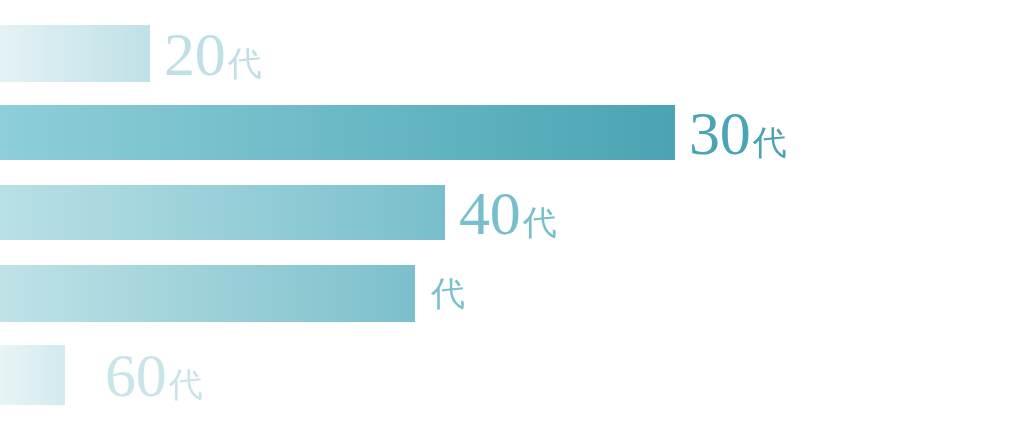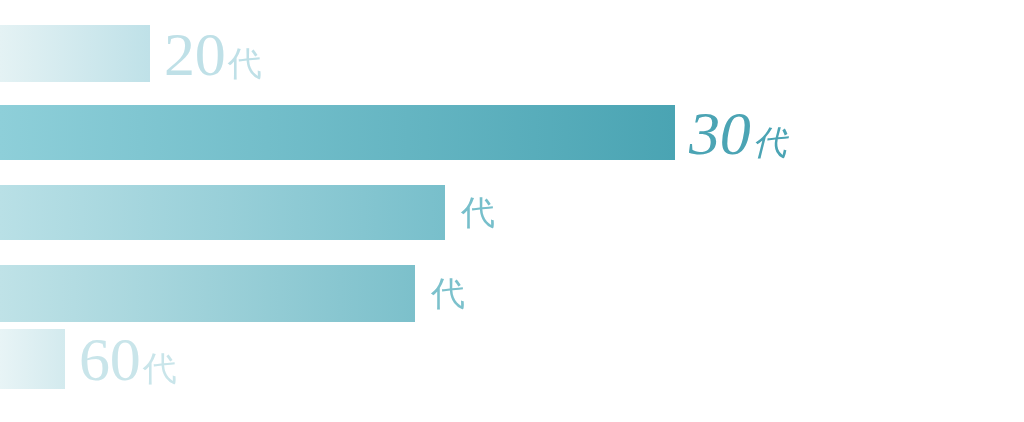--- a/index.html
+++ b/index.html
@@ -45,24 +45,24 @@
     line-height: 1;
   }
   .bar-label .unit {
     font-size: 34px;
     line-height: 1;
     margin-left: 2px;
   }
 
   
   #row-0 { top: 25px;  height: 57px; }
-  #row-1 { top: 105px; height: 55px; font-style: italic; }
+  #row-1 { top: 105px; height: 55px; }
   #row-2 { top: 185px; height: 55px; }
   #row-3 { top: 265px; height: 57px; }
-  #row-4 { top: 329px; height: 60px; }
+  #row-4 { top: 345px; height: 60px; gap: 26px; }
 </style>
 </head>
 <body style="background: rgb(255, 255, 255);">
 
 <div id="chart-root" style="background: rgb(255, 255, 255);">
 
   <div class="bar-row" id="row-0">
     <span class="bar" style="width: 150px; background: linear-gradient(to right, rgb(228, 242, 244) 0%, rgb(191, 225, 232) 100%);"></span>
     <span class="bar-label" style="color: rgb(191, 224, 231);">
       <span class="num">20</span>
@@ -74,20 +74,21 @@
     <span class="bar" style="width: 675px; background: linear-gradient(to right, rgb(142, 207, 217) 0%, rgb(74, 164, 179) 100%);"></span>
     <span class="bar-label" style="color: rgb(75, 164, 180);">
       <span class="num">30</span>
       <span class="unit">代</span>
     </span>
   </div>
 
   <div class="bar-row" id="row-2">
     <span class="bar" style="width: 445px; background: linear-gradient(to right, rgb(185, 224, 230) 0%, rgb(120, 191, 203) 100%);"></span>
     <span class="bar-label" style="color: rgb(119, 191, 203);">
+      <span class="num">40</span>
       <span class="unit">代</span>
     </span>
   </div>
 
   <div class="bar-row" id="row-3">
     <span class="bar" style="width: 415px; background: linear-gradient(to right, rgb(191, 226, 231) 0%, rgb(124, 192, 203) 100%);"></span>
     <span class="bar-label" style="color: rgb(124, 193, 204);">
       <span class="unit">代</span>
     </span>
   </div>

